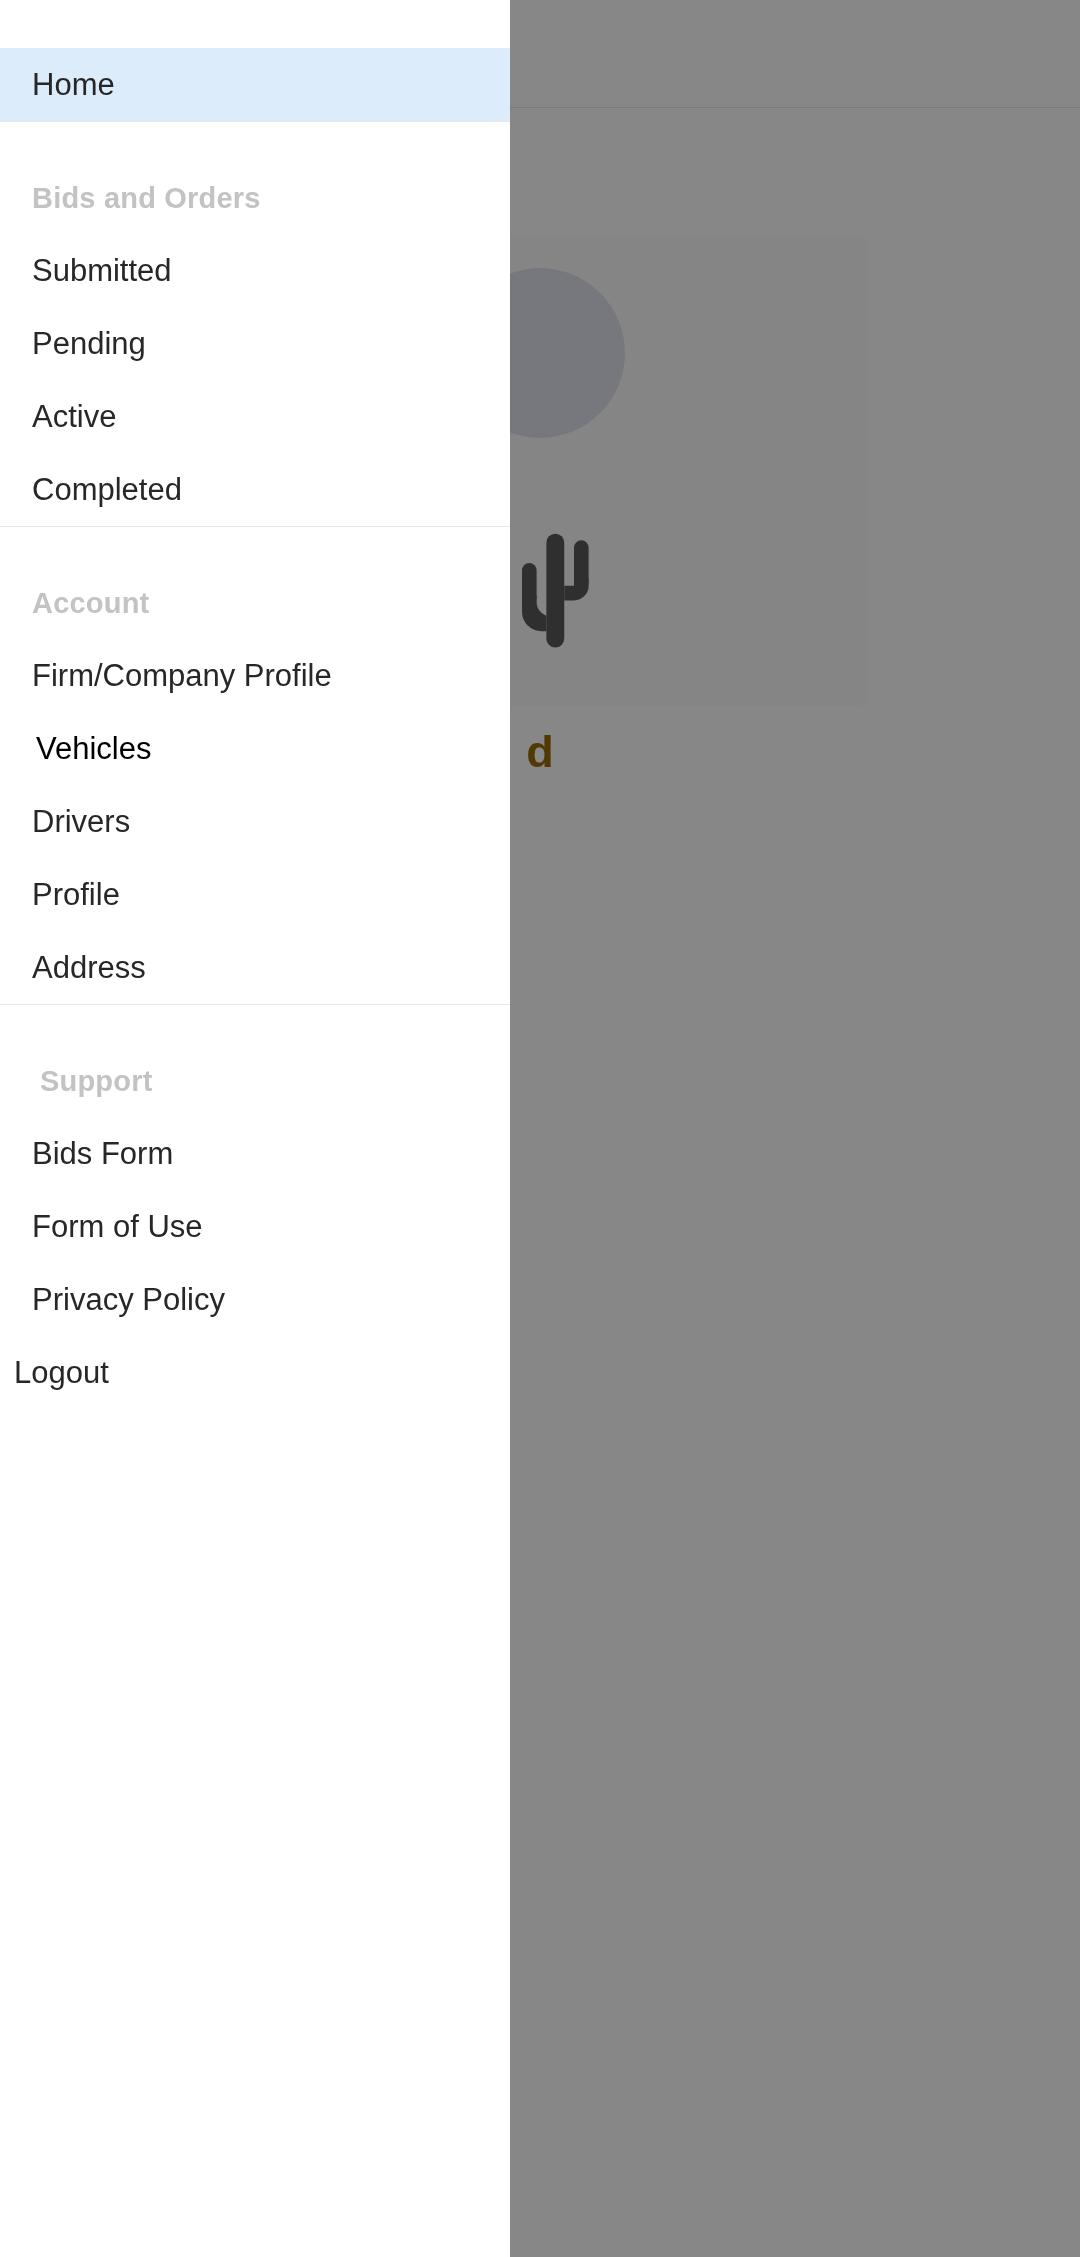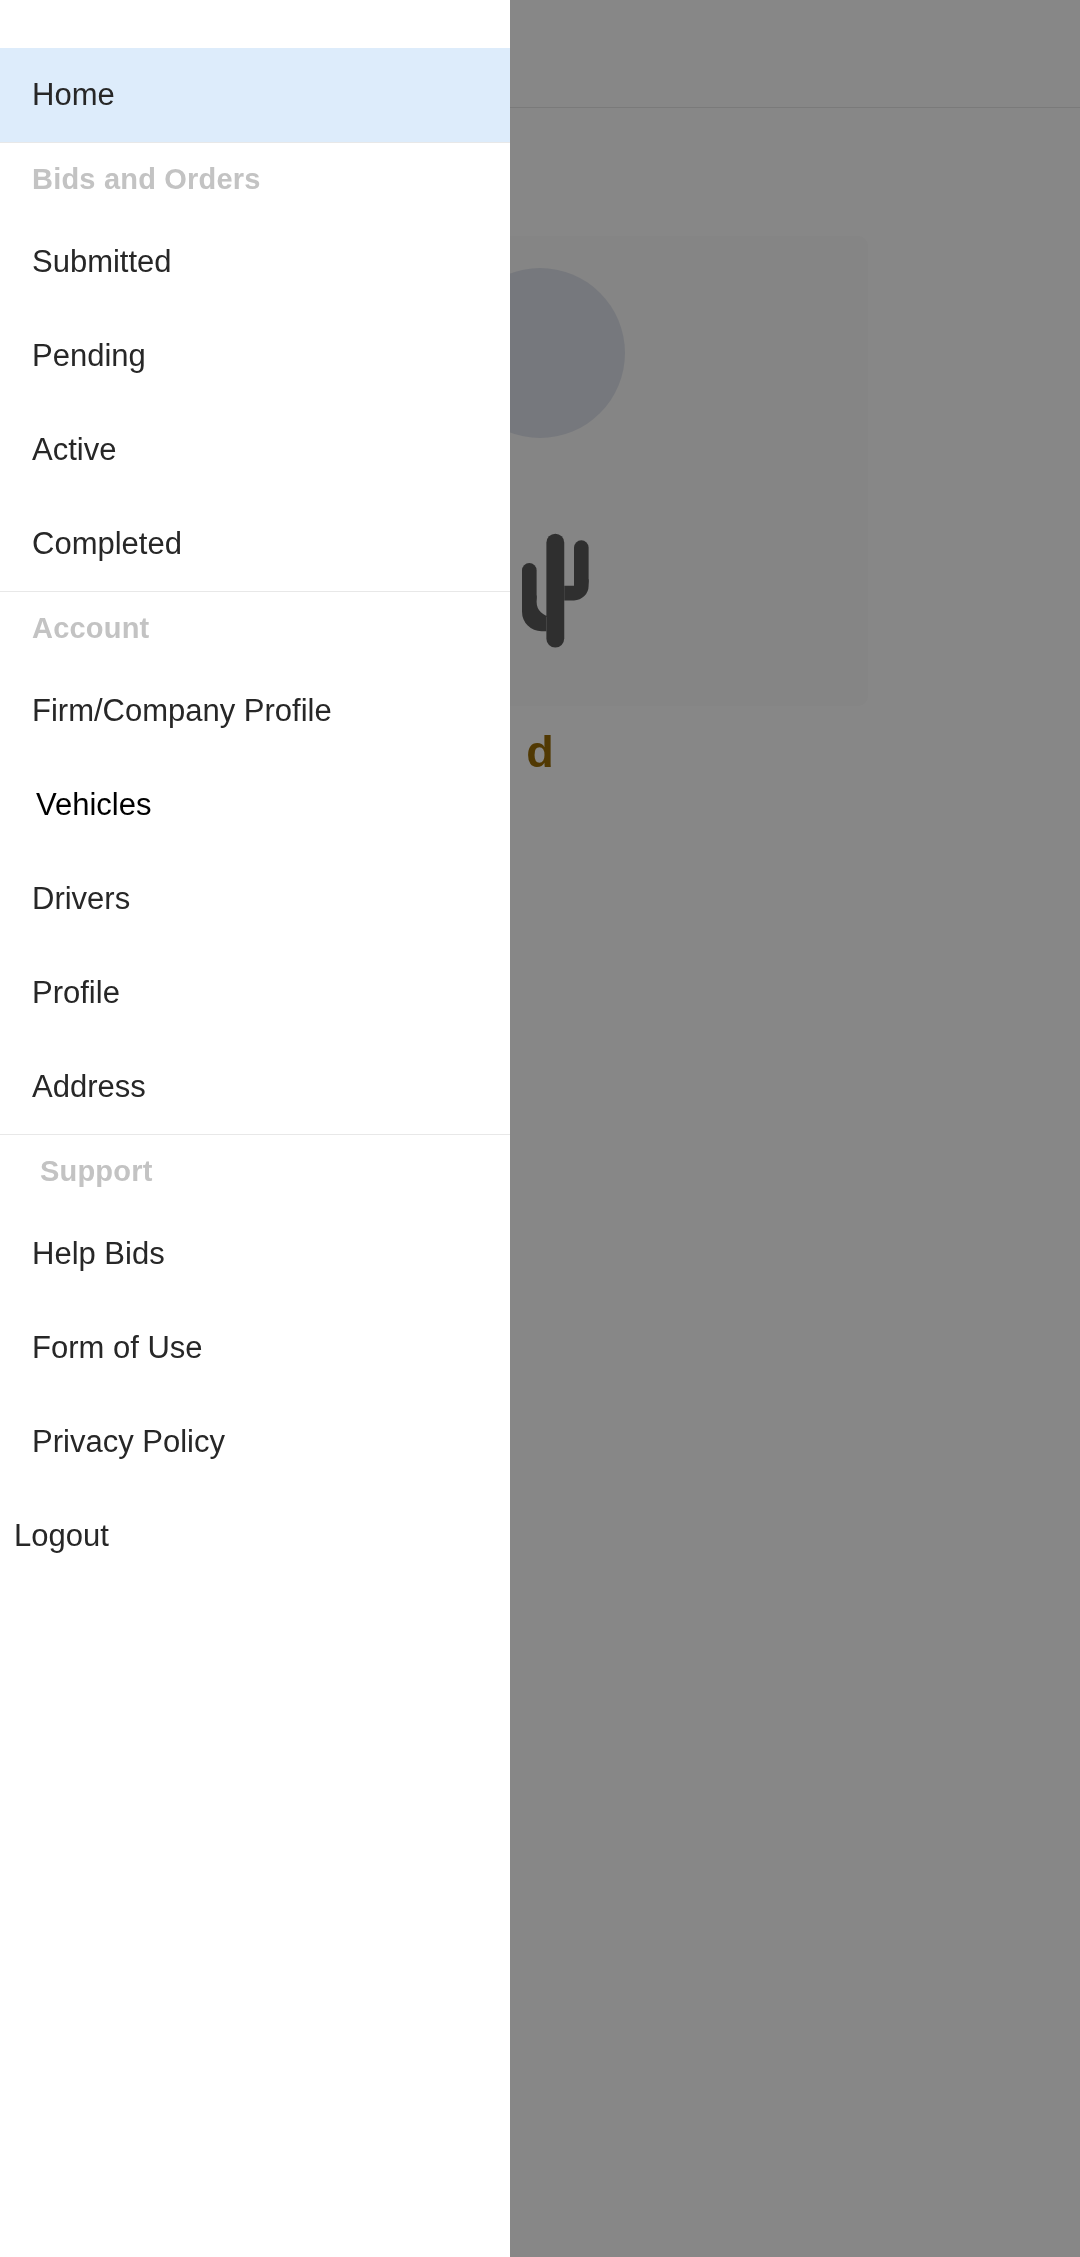--- a/index.html
+++ b/index.html
@@ -89,21 +89,21 @@
     height:2257px;
     background:#ffffff;
     overflow:hidden;
   }
 
   .drawer-spacer { height:48px; }
 
   .nav-item {
     display:flex;
     align-items:center;
-    height:94px;
+    height:73px;
     padding:0 32px;
     font-size:31px;
     color:#272727;
     white-space:nowrap;
     cursor:pointer;
   }
   .nav-item.active {
     background:#ddecfb;
   }
 
@@ -116,20 +116,21 @@
   .section-header {
     display:flex;
     align-items:center;
     height:72px;
     padding:0 32px;
     font-size:29px;
     font-weight:700;
     color:#c3c3c3;
     white-space:nowrap;
     letter-spacing:.2px;
+    margin-top:40px;
   }
 
   .group { }
 </style>
 </head>
 <body>
 
 <div id="app">
 
   <div id="page-behind">
@@ -173,21 +174,21 @@
           <div class="section-header" style="color: rgb(195, 195, 195);">Account</div>
           <div class="nav-item" style="color: rgb(39, 39, 39);">Firm/Company Profile</div>
           <div class="nav-item" style="color: #000000; padding-left: 36px;">Vehicles</div>
           <div class="nav-item" style="color: rgb(39, 39, 39);">Drivers</div>
           <div class="nav-item" style="color: rgb(39, 39, 39);">Profile</div>
           <div class="nav-item" style="color: rgb(39, 39, 39);">Address</div>
         </div>
         <div class="divider" style="background: rgb(232, 232, 232);"></div>
         <div class="group">
           <div class="section-header" style="color: rgb(195, 195, 195); padding-left: 40px;">Support</div>
-          <div class="nav-item" style="color: rgb(39, 39, 39);">Help Bids</div>
+          <div class="nav-item" style="color: rgb(39, 39, 39);">Bids Form</div>
           <div class="nav-item" style="color: rgb(39, 39, 39);">Form of Use</div>
           <div class="nav-item" style="color: rgb(39, 39, 39);">Privacy Policy</div>
           <div class="nav-item" style="color: rgb(39, 39, 39); padding-left: 14px;">Logout</div>
         </div>
       </div>
   </nav>
 
 </div>
 
 </body></html>

